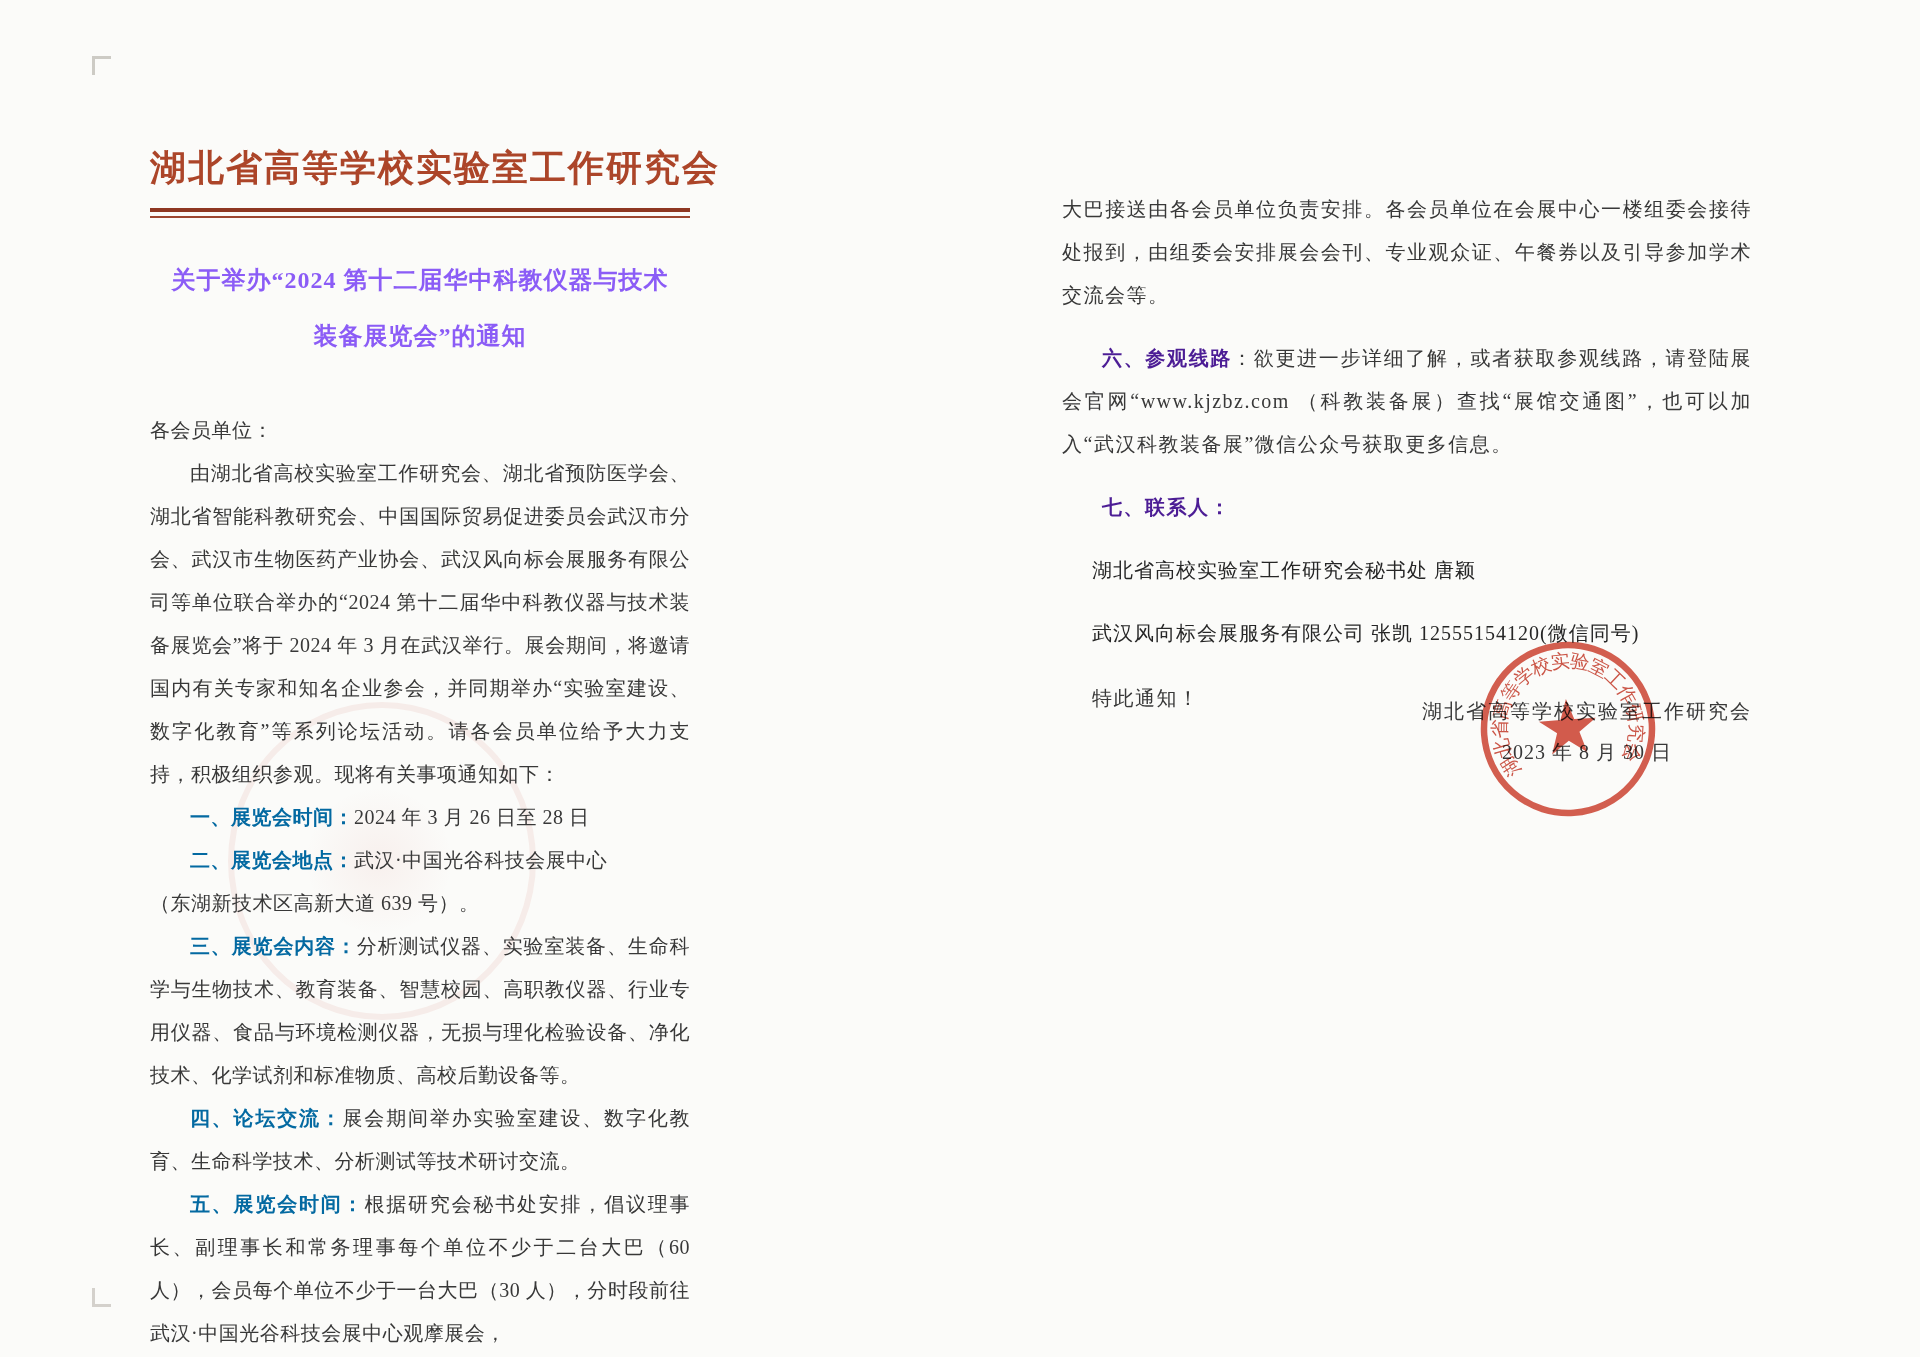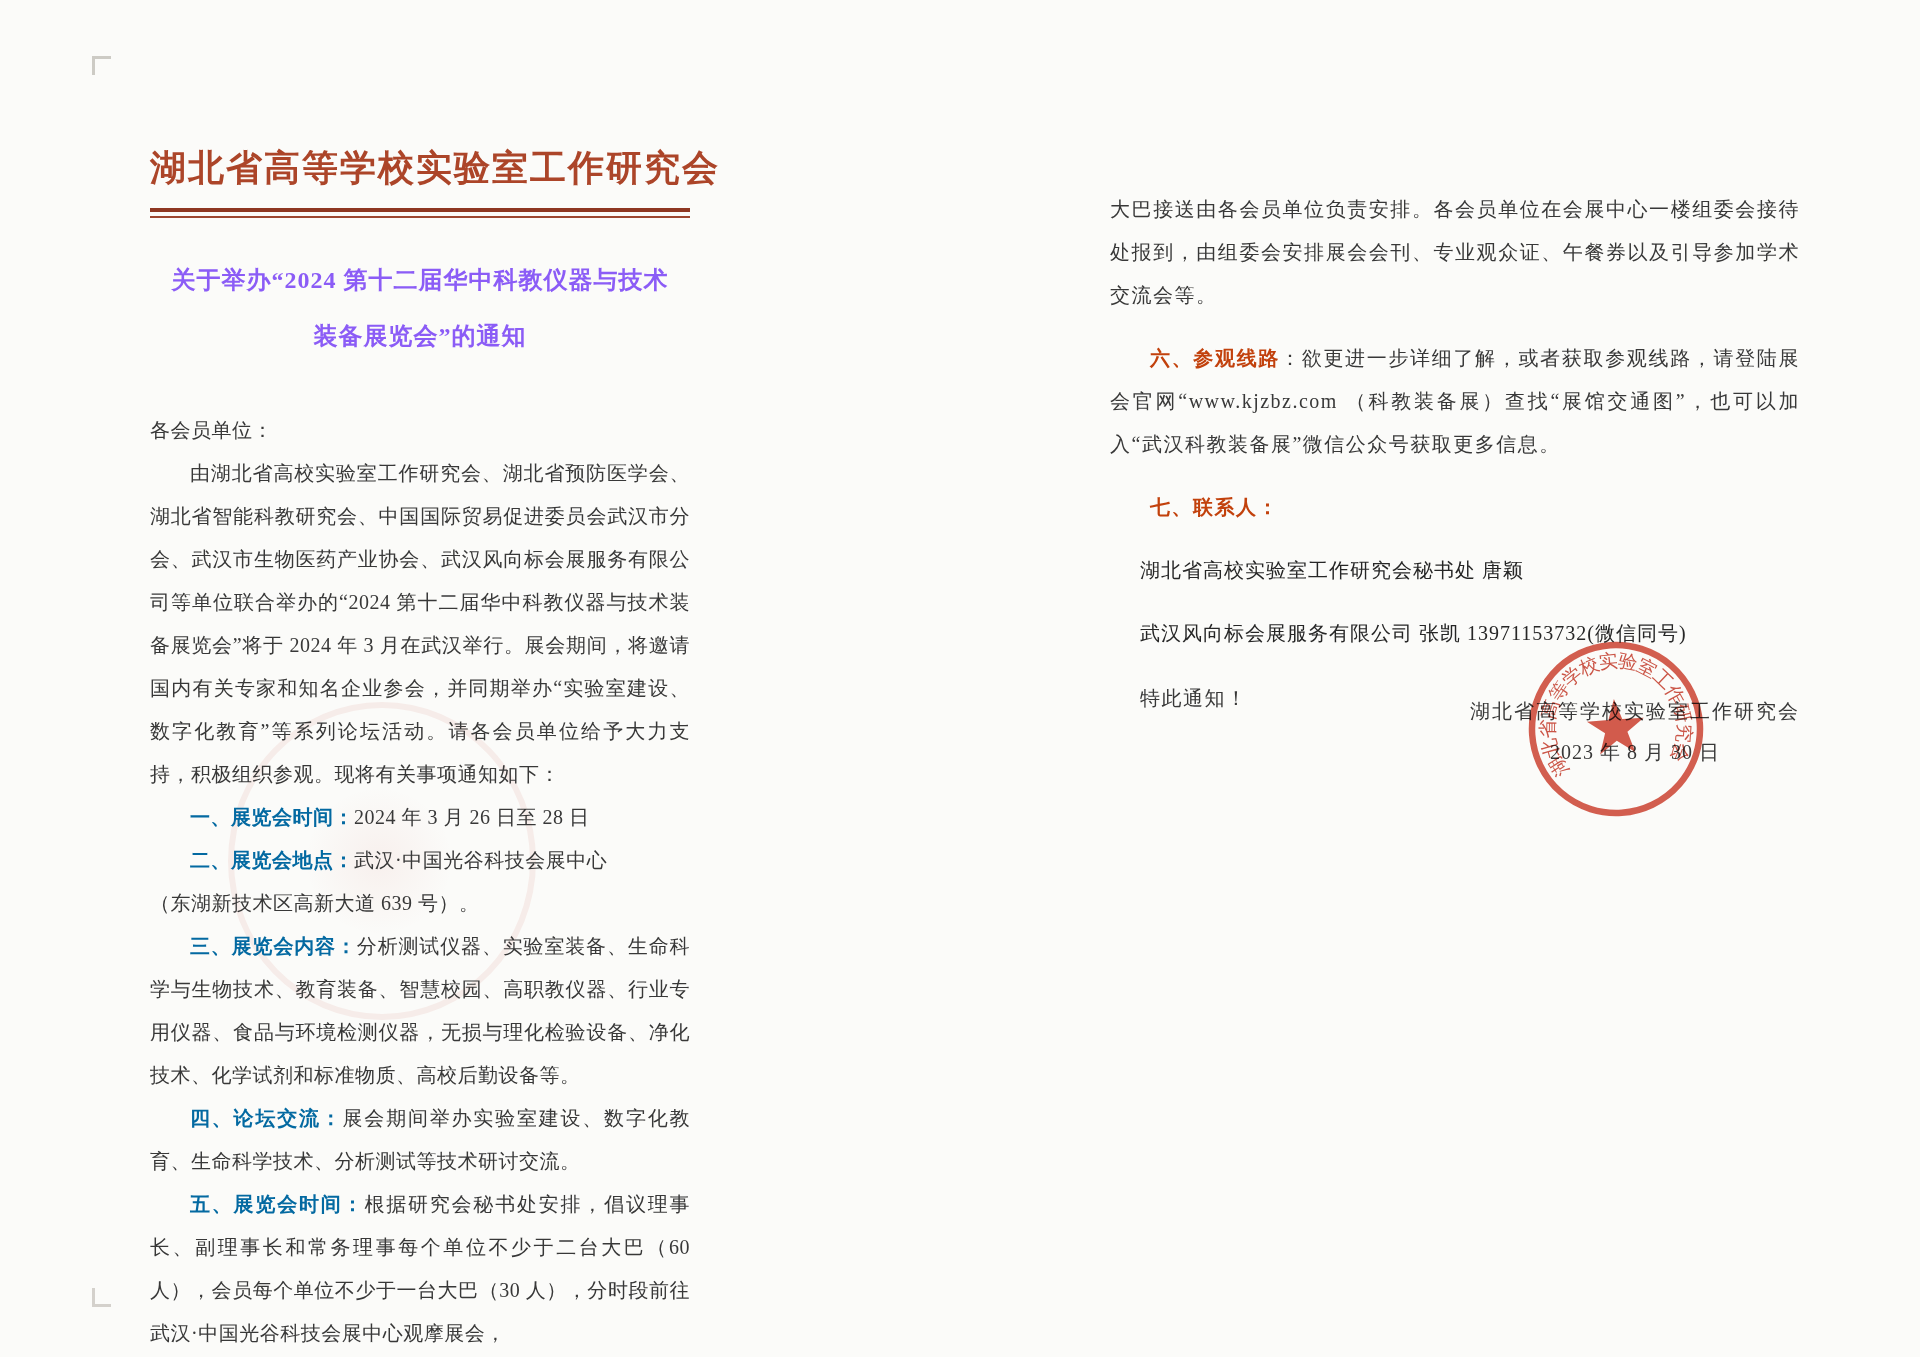--- a/index.html
+++ b/index.html
@@ -28,23 +28,23 @@
   .rule-thick{height:4px;background:#8e3722;}
   .rule-thin{height:2px;background:#9c4630;margin-top:4px;}
   .doc-title{
     margin-top:34px;font-size:24px;line-height:56px;font-weight:bold;
     text-align:center;color:#8b5cf6;letter-spacing:1px;
   }
   .body-left{margin-top:45px;font-size:20px;line-height:43px;text-align:justify;letter-spacing:.5px;}
   .body-left p,.body-right p{margin:0;}
   .para.indent,.para.item{text-indent:2em;}
   .item-label{color:#0369a1;}
-  b{color:#c2410c;}
+  b{color:#4c1d95;}
 
-  .col-right{position:absolute;left:1110px;top:168px;width:690px;
+  .col-right{position:absolute;left:1062px;top:168px;width:690px;
     font-size:20px;line-height:43px;text-align:justify;letter-spacing:1.5px;}
   .contact{font-weight:normal;color:#262626;padding-left:30px;letter-spacing:1px;}
   .closing{margin-top:22px !important;padding-left:30px;}
   .sig-name{position:absolute;top:522px;right:0;white-space:nowrap;letter-spacing:2px;}
   .sig-date{position:absolute;top:563px;right:0;white-space:nowrap;padding-right:80px;letter-spacing:1px;}
 
   .stamp{position:absolute;left:410px;top:465px;width:192px;height:192px;
     mix-blend-mode:multiply;opacity:.88;transform:rotate(-4deg);}
 </style>
 </head>
@@ -77,21 +77,21 @@
           <p class="para item"><b class="item-label">五、展览会时间：</b><span>根据研究会秘书处安排，倡议理事长、副理事长和常务理事每个单位不少于二台大巴（60 人），会员每个单位不少于一台大巴（30 人），分时段前往武汉·中国光谷科技会展中心观摩展会，</span></p>
         </div>
     </div>
   </div>
 
   <div class="col-right">
     <p class="para">大巴接送由各会员单位负责安排。各会员单位在会展中心一楼组委会接待处报到，由组委会安排展会会刊、专业观众证、午餐券以及引导参加学术交流会等。</p>
     <p class="para indent"><b>六、参观线路</b><span>：欲更进一步详细了解，或者获取参观线路，请登陆展会官网“www.kjzbz.com （科教装备展）查找“展馆交通图”，也可以加入“武汉科教装备展”微信公众号获取更多信息。</span></p>
     <p class="para indent"><b>七、联系人：</b></p>
     <p class="para contact">湖北省高校实验室工作研究会秘书处  唐颖</p>
-    <p class="para contact">武汉风向标会展服务有限公司  张凯 13971153732(微信同号)</p>
+    <p class="para contact">武汉风向标会展服务有限公司  张凯 12555154120(微信同号)</p>
     <p class="para closing">特此通知！</p>
 
     <div class="sig-name">湖北省高等学校实验室工作研究会</div>
     <div class="sig-date">2023 年 8 月 30 日</div>
 
     <svg class="stamp" viewBox="0 0 192 192">
       <circle cx="96" cy="96" r="84" fill="none" stroke="#cc3524" stroke-width="6.5" opacity="0.9"></circle>
       <polygon fill="#cc3524" opacity="0.92" points="96,66 102.9,86.5 124.5,86.7 107.2,99.6 113.6,120.3 96,107.8 78.4,120.3 84.8,99.6 67.5,86.7 89.1,86.5"></polygon>
       <defs>
         <path id="stamp-arc" d="M 47.1 134.2 A 62 62 0 1 1 144.9 134.2" fill="none"></path>

